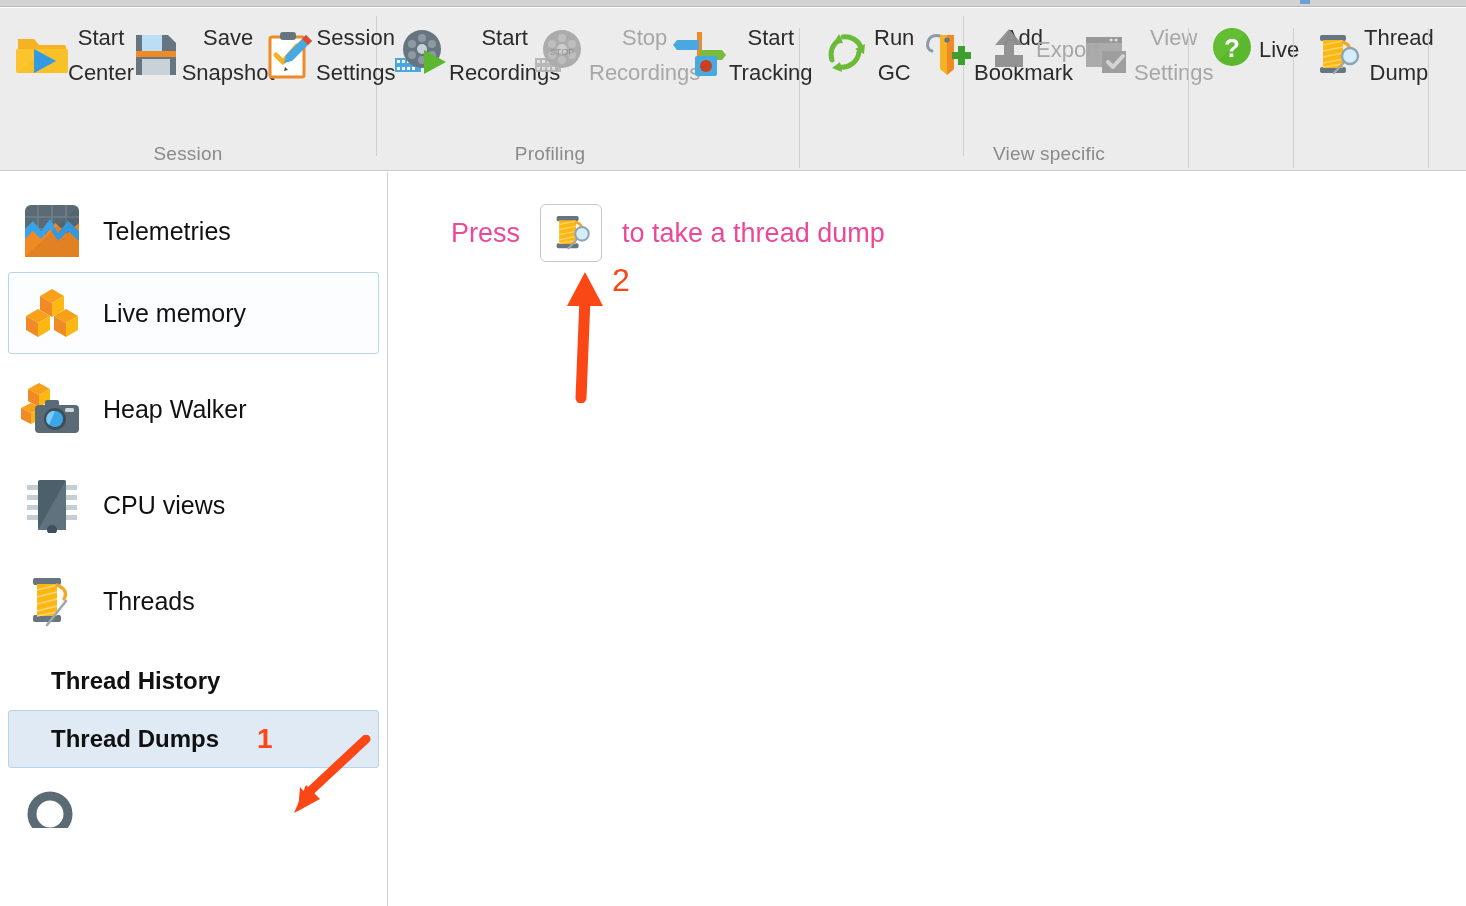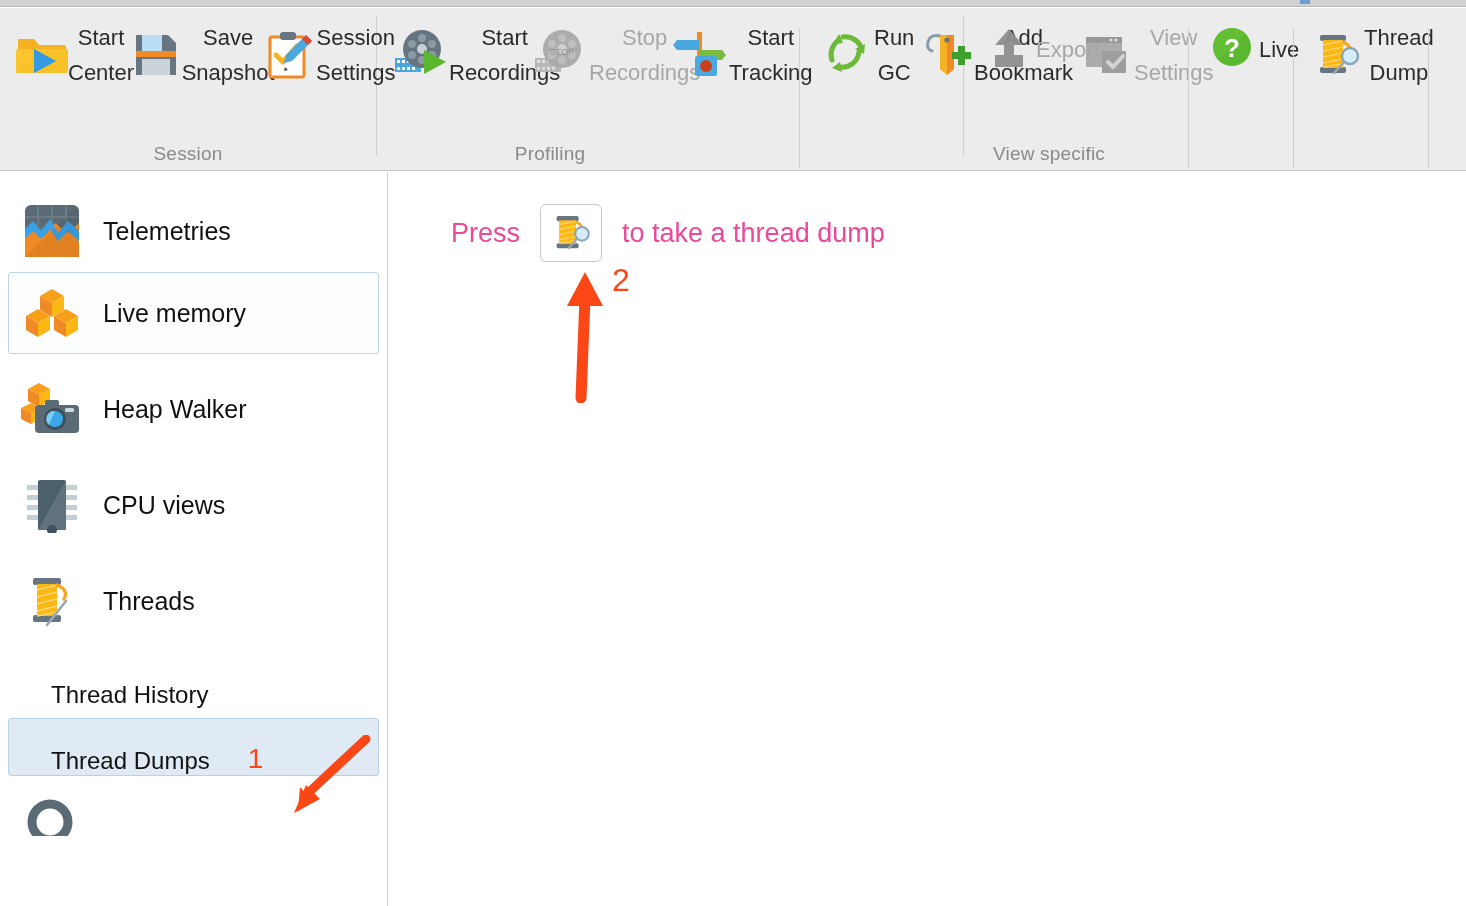--- a/index.html
+++ b/index.html
@@ -84,26 +84,27 @@
     flex: 0 0 66px;
   }
   .nav-item .nlabel {
     margin-left: 18px; font-size: 25px; color: #111111;
   }
   .nav-item.selected-outline {
     background: #fbfdff;
     border: 1px solid #bcd6e8;
   }
   .sub-item {
-    display: flex; align-items: flex-end;
+    display: flex; align-items: center;
     height: 58px; margin: 0 8px;
     padding-left: 42px;
     border: 1px solid transparent;
     border-radius: 3px;
     cursor: default;
+    font-weight: bold;
   }
   .sub-item .slabel { font-size: 24px; color: #111111; }
   .sub-item.selected {
     background: #dfeaf4;
     border: 1px solid #b9d2e6;
   }
   .sub-item .marker {
     margin-left: 38px; font-size: 28px; color: #fb4616;
   }
   .bottom-partial-icon {
@@ -485,21 +486,21 @@
         </svg>
       </span>
       <span class="nlabel">Threads</span>
     </div>
 
     <div class="sub-item" style="margin-top:10px">
       <span class="slabel">Thread History</span>
     </div>
 
 
-    <div class="sub-item selected" style="margin-top:8px">
+    <div class="sub-item selected" style="margin-top:0">
       <span class="slabel">Thread Dumps</span>
       <span class="marker">1</span>
     </div>
 
     <div class="bottom-partial-icon">
       <svg width="60" height="44" viewBox="0 0 60 44">
         <circle cx="30" cy="30" r="18" fill="none" stroke="#5a6b75" stroke-width="9"></circle>
       </svg>
     </div>
 

